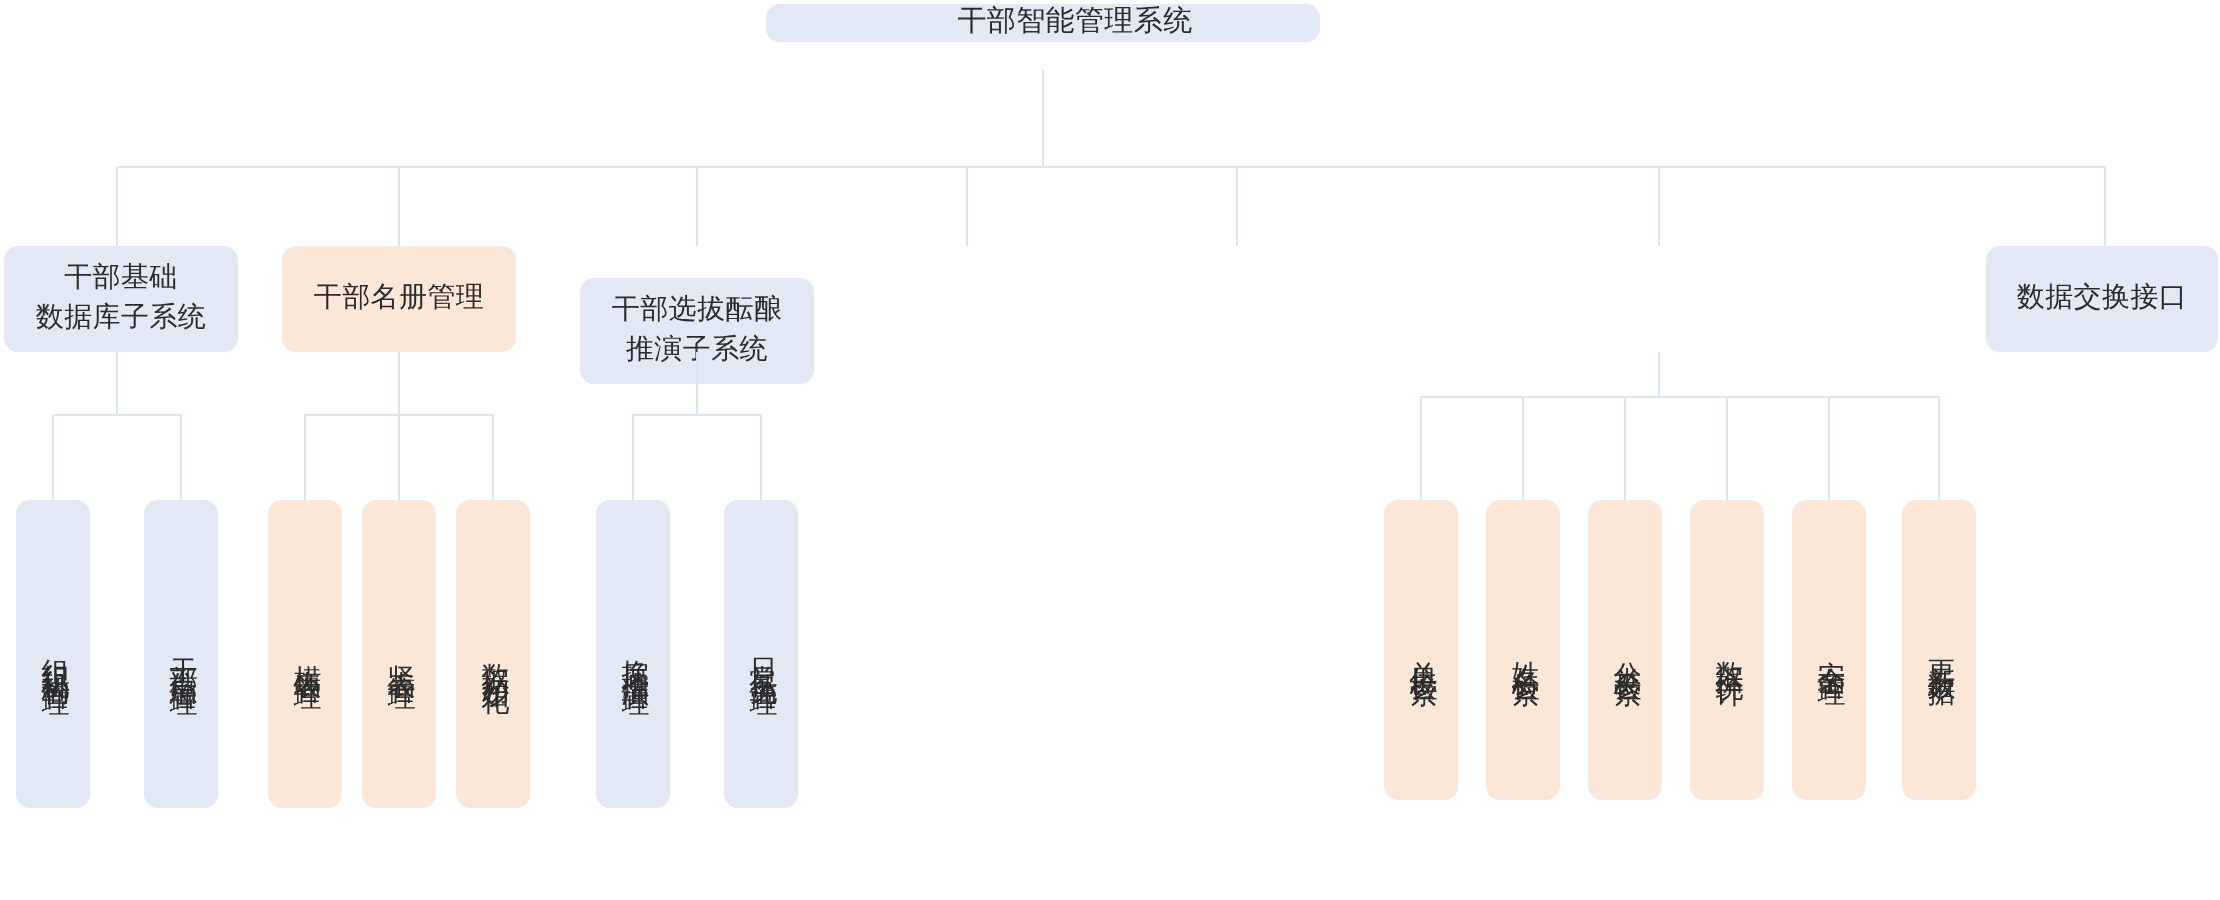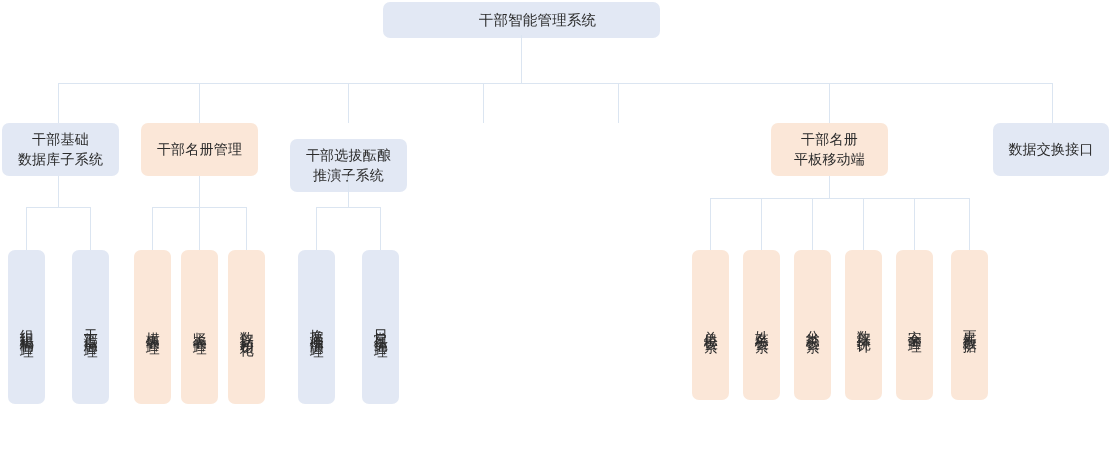--- a/index.html
+++ b/index.html
@@ -61,21 +61,21 @@
   }
   .node.vert > span {
     display: block;
   }
 </style>
 </head>
 <body>
 
 <div id="diagram">
 
-  <div class="node root blue" style="left:383px; top:2px; width:277px; height:36px;padding-left:32px;">干部智能管理系统</div>
+  <div class="node root blue" style="left:383px; top:2px; width:277px; height:19px;padding-left:32px;">干部智能管理系统</div>
 
   <div class="line v" style="left:521px; top:35px; height:48px;"></div>
 
   <div class="line h" style="left:58px; top:83px; width:995px;"></div>
 
   <div class="line v" style="left:58px;  top:83px; height:40px;"></div>
   <div class="line v" style="left:199px; top:83px; height:40px;"></div>
   <div class="line v" style="left:348px; top:83px; height:40px;"></div>
   <div class="line v" style="left:483px; top:83px; height:40px;"></div>
   <div class="line v" style="left:618px; top:83px; height:40px;"></div>
@@ -85,22 +85,20 @@
   <div class="node blue" style="left:2px; top:123px; width:117px; height:53px;">干部基础
 数据库子系统</div>
 
   <div class="node peach" style="left:141px; top:123px; width:117px; height:53px;">干部名册管理</div>
 
   <div class="node blue" style="left:290px; top:139px; width:117px; height:53px;">干部选拔酝酿
 推演子系统</div>
 
 
 
-  <div class="node peach" style="left:771px; top:123px; width:117px; height:53px;">干部名册
-平板移动端</div>
 
   <div class="node blue" style="left:993px; top:123px; width:116px; height:53px;text-align:right;">数据交换接口</div>
 
   <div class="line v" style="left:58px; top:176px; height:31px;"></div>
   <div class="line h" style="left:26px; top:207px; width:65px;"></div>
   <div class="line v" style="left:26px; top:207px; height:43px;"></div>
   <div class="line v" style="left:90px; top:207px; height:43px;"></div>
 
   <div class="node vert blue" style="left:8px; top:250px; width:37px; height:154px;">
     <span>组织机构管理</span>

